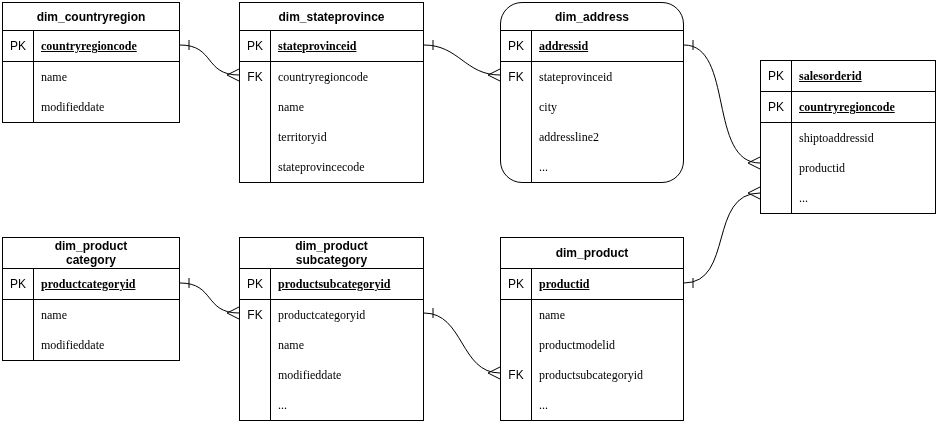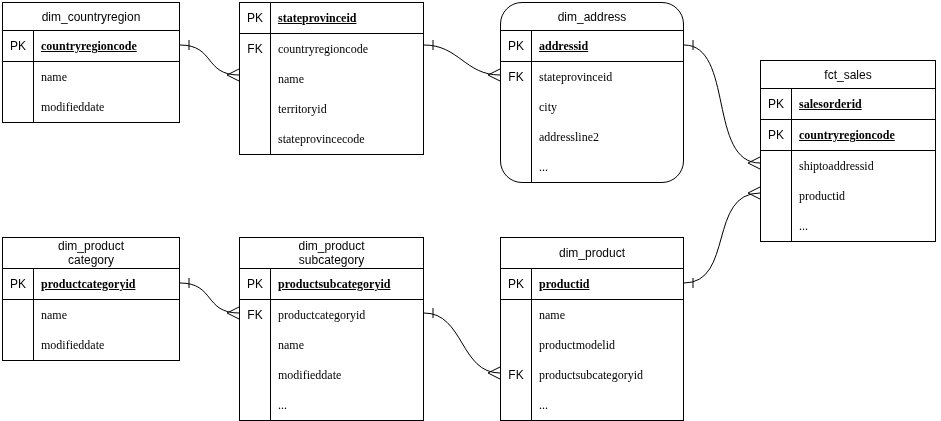--- a/index.html
+++ b/index.html
@@ -28,21 +28,21 @@
     border: 1px solid #000000;
     font-size: 12px;
     line-height: 14px;
     box-sizing: border-box;
   }
   .erd-hdr {
     height: 27px;
     border-bottom: 1px solid #000000;
     display: flex; flex-direction: column;
     align-items: center; justify-content: center;
-    font-weight: normal; text-align: center;
+    font-weight: bold; text-align: center;
   }
   .tall-hdr .erd-hdr { height: 30px; }
   .erd-hdr span { display: block; }
   .erd-row { display: flex; height: 30px; align-items: stretch; }
   .erd-row.pk { border-bottom: 1px solid #000000; }
   .key-cell {
     flex: 0 0 30px; width: 30px;
     border-right: 1px solid #000000;
     display: flex; align-items: center; justify-content: center;
   }
@@ -122,20 +122,24 @@
           <div class="field-cell">name</div>
         </div>
         <div class="erd-row">
           <div class="key-cell"></div>
           <div class="field-cell">modifieddate</div>
         </div>
       </div>
   </div>
 
   <div id="t1" class="erd-table">
+    <div class="erd-hdr">
+      <span>dim_stateprovince</span>
+        <span></span>
+    </div>
     <div>
         <div class="erd-row pk">
           <div class="key-cell">PK</div>
           <div class="field-cell">stateprovinceid</div>
         </div>
         <div class="erd-row">
           <div class="key-cell">FK</div>
           <div class="field-cell">countryregioncode</div>
         </div>
         <div class="erd-row">
@@ -176,24 +180,20 @@
           <div class="field-cell">addressline2</div>
         </div>
         <div class="erd-row">
           <div class="key-cell"></div>
           <div class="field-cell">...</div>
         </div>
       </div>
   </div>
 
   <div id="t3" class="erd-table">
-    <div class="erd-hdr">
-      <span>fct_sales</span>
-        <span></span>
-    </div>
     <div>
         <div class="erd-row pk">
           <div class="key-cell">PK</div>
           <div class="field-cell">salesorderid</div>
         </div>
         <div class="erd-row pk">
           <div class="key-cell">PK</div>
           <div class="field-cell">countryregioncode</div>
         </div>
         <div class="erd-row">

